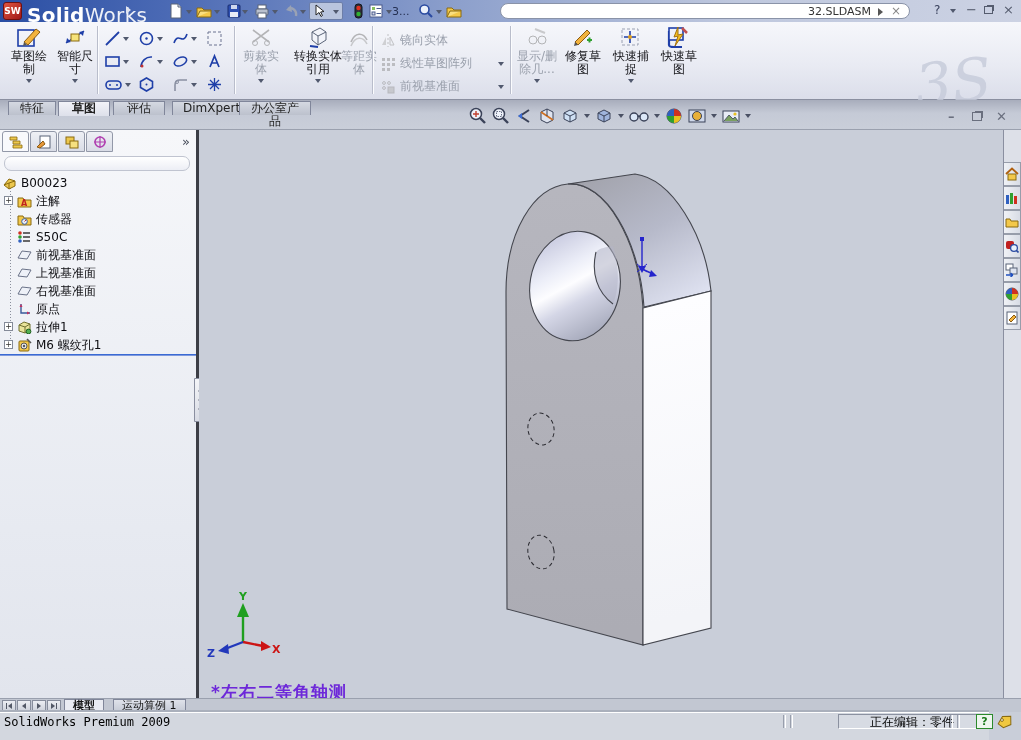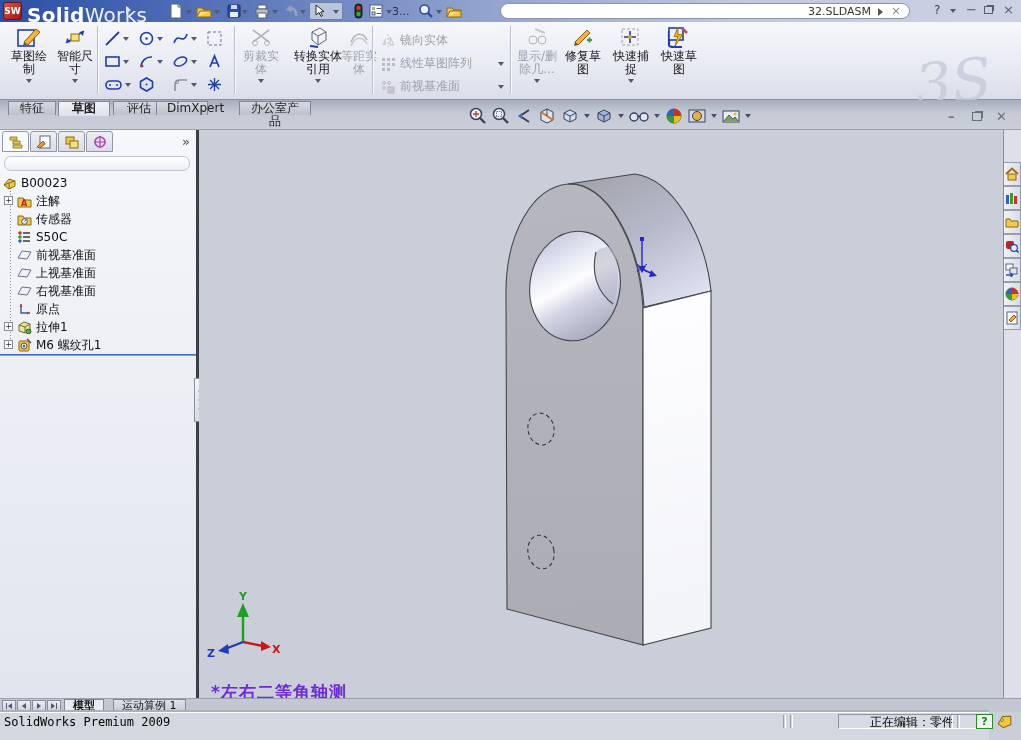--- a/index.html
+++ b/index.html
@@ -432,21 +432,21 @@
         </span>
       <span class="lbl">快速草图</span>
     </div>
     <div id="ds-mark" class="abs">3S</div>
   </div>
 
   <div id="tabstrip" class="abs">
     <span class="ctab" style="left:8px;width:48px">特征</span>
     <span class="ctab active" style="left:58px;width:52px">草图</span>
     <span class="ctab" style="left:113px;width:52px">评估</span>
-    <span class="ctab" style="left:156px;width:52px">DimXpert</span>
+    <span class="ctab" style="left:172px;width:68px">DimXpert</span>
     <span class="ctab" style="left:239px;width:72px">办公室产品</span>
   </div>
   <div id="hud" class="abs">
     <svg width="20" height="20">
         <circle cx="8" cy="8" r="5.5" fill="#eef2fa" stroke="#3a4258" stroke-width="1.5"></circle>
         <line x1="12" y1="12" x2="17" y2="17" stroke="#3a4258" stroke-width="2.4"></line>
         <path d="M5,8 L11,8 M8,5 L8,11" stroke="#c04030" stroke-width="1.4"></path>
       </svg>
     <svg width="20" height="20">
         <circle cx="8" cy="8" r="5.5" fill="#eef2fa" stroke="#3a4258" stroke-width="1.5"></circle>

